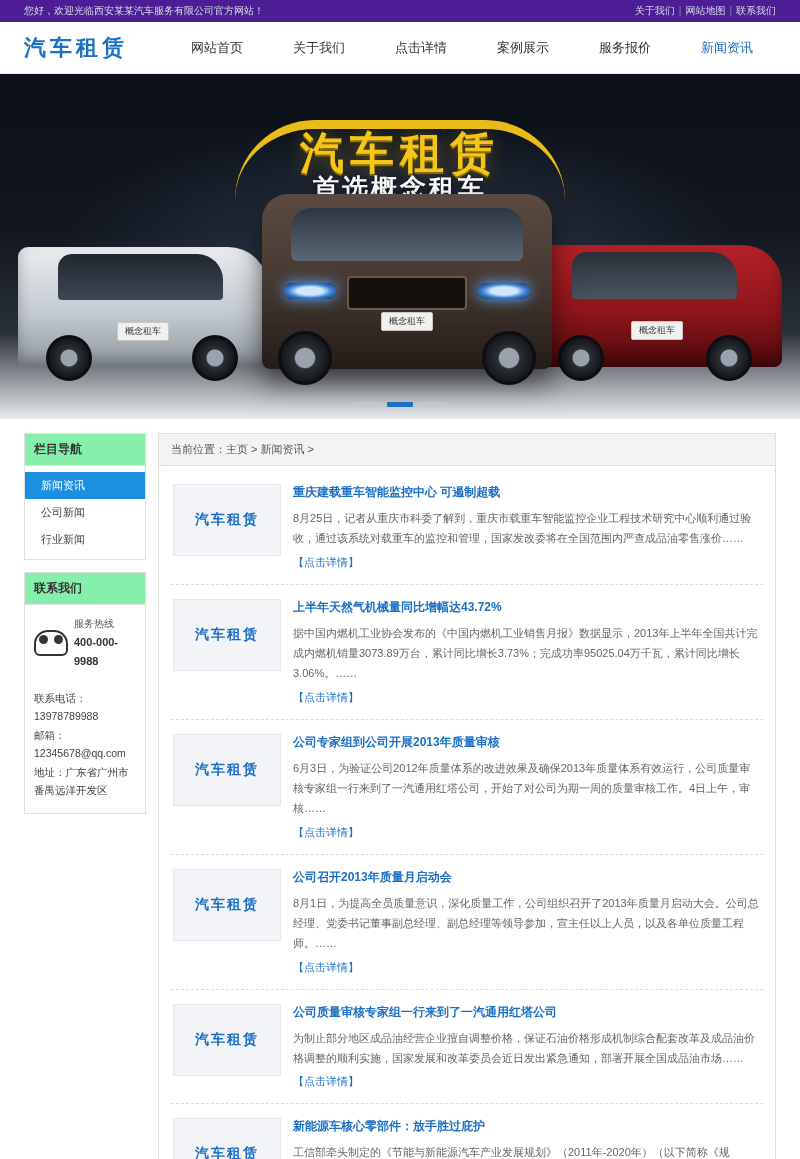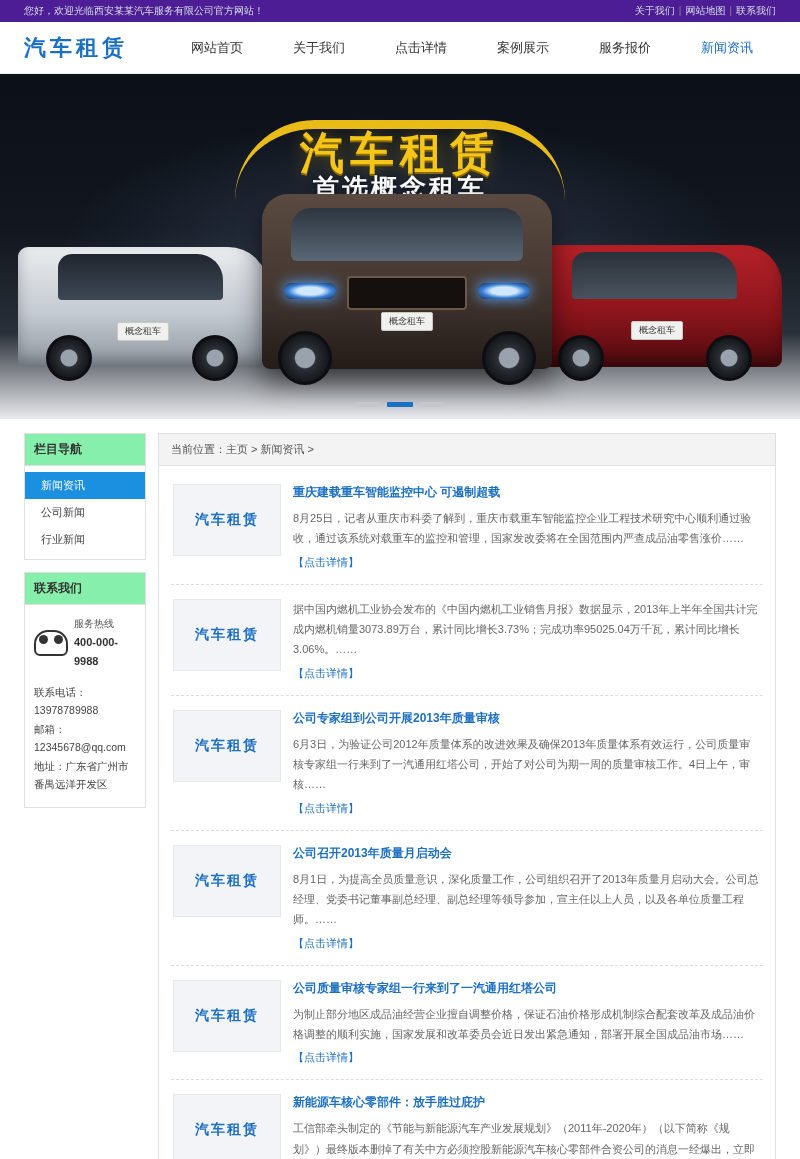--- a/index.html
+++ b/index.html
@@ -167,21 +167,21 @@
   .panel-bd { padding: 6px 0; }
   .cat-list { list-style: none; }
   .cat-list li { margin: 0; }
   .cat-list a {
     display: block; font-size: 11px; color: #444; text-decoration: none;
     padding: 6px 10px 6px 16px;
   }
   .cat-list a.active { background: #1b8fe0; color: #fff; }
 
   .contact-bd { padding: 10px 9px 14px 9px; font-size: 10.5px; line-height: 1.75; color: #444; }
-  .hot { display: flex; align-items: center; gap: 6px; margin-bottom: 12px; justify-content: flex-end; }
+  .hot { display: flex; align-items: center; gap: 6px; margin-bottom: 18px; justify-content: flex-end; }
   .phone-icon {
     width: 34px; height: 26px; flex: 0 0 34px;
     border: 2px solid #333; border-radius: 14px 14px 6px 6px;
     position: relative; background: #fff;
   }
   .phone-icon:before {
     content: ""; position: absolute; left: 3px; top: 3px; width: 9px; height: 9px;
     border-radius: 50%; background: #333;
   }
   .phone-icon:after {
@@ -336,20 +336,21 @@
           <div class="news-body">
             <a href="#" class="news-title">重庆建载重车智能监控中心 可遏制超载</a>
             <div class="news-desc">8月25日，记者从重庆市科委了解到，重庆市载重车智能监控企业工程技术研究中心顺利通过验收，通过该系统对载重车的监控和管理，国家发改委将在全国范围内严查成品油零售涨价……</div>
             <a href="#" class="news-more">【点击详情】</a>
           </div>
         </div>
 
         <div class="news-item">
           <div class="news-thumb">汽车租赁</div>
           <div class="news-body">
+            <a href="#" class="news-title">上半年天然气机械量同比增幅达43.72%</a>
             <div class="news-desc">据中国内燃机工业协会发布的《中国内燃机工业销售月报》数据显示，2013年上半年全国共计完成内燃机销量3073.89万台，累计同比增长3.73%；完成功率95025.04万千瓦，累计同比增长3.06%。……</div>
             <a href="#" class="news-more">【点击详情】</a>
           </div>
         </div>
 
         <div class="news-item">
           <div class="news-thumb">汽车租赁</div>
           <div class="news-body">
             <a href="#" class="news-title">公司专家组到公司开展2013年质量审核</a>
             <div class="news-desc">6月3日，为验证公司2012年质量体系的改进效果及确保2013年质量体系有效运行，公司质量审核专家组一行来到了一汽通用红塔公司，开始了对公司为期一周的质量审核工作。4日上午，审核……</div>

